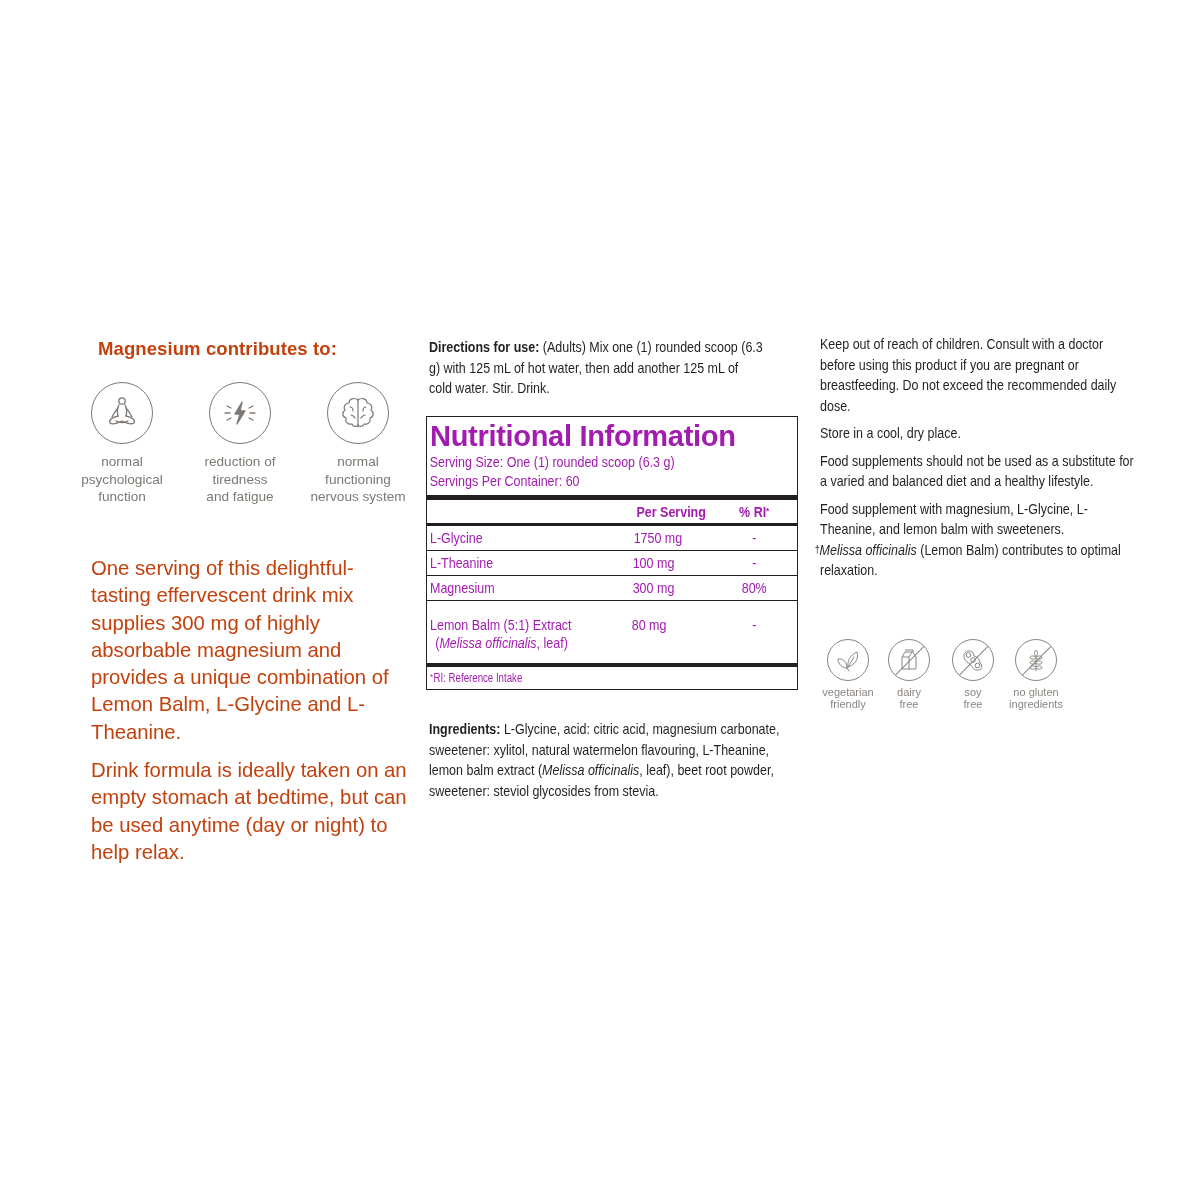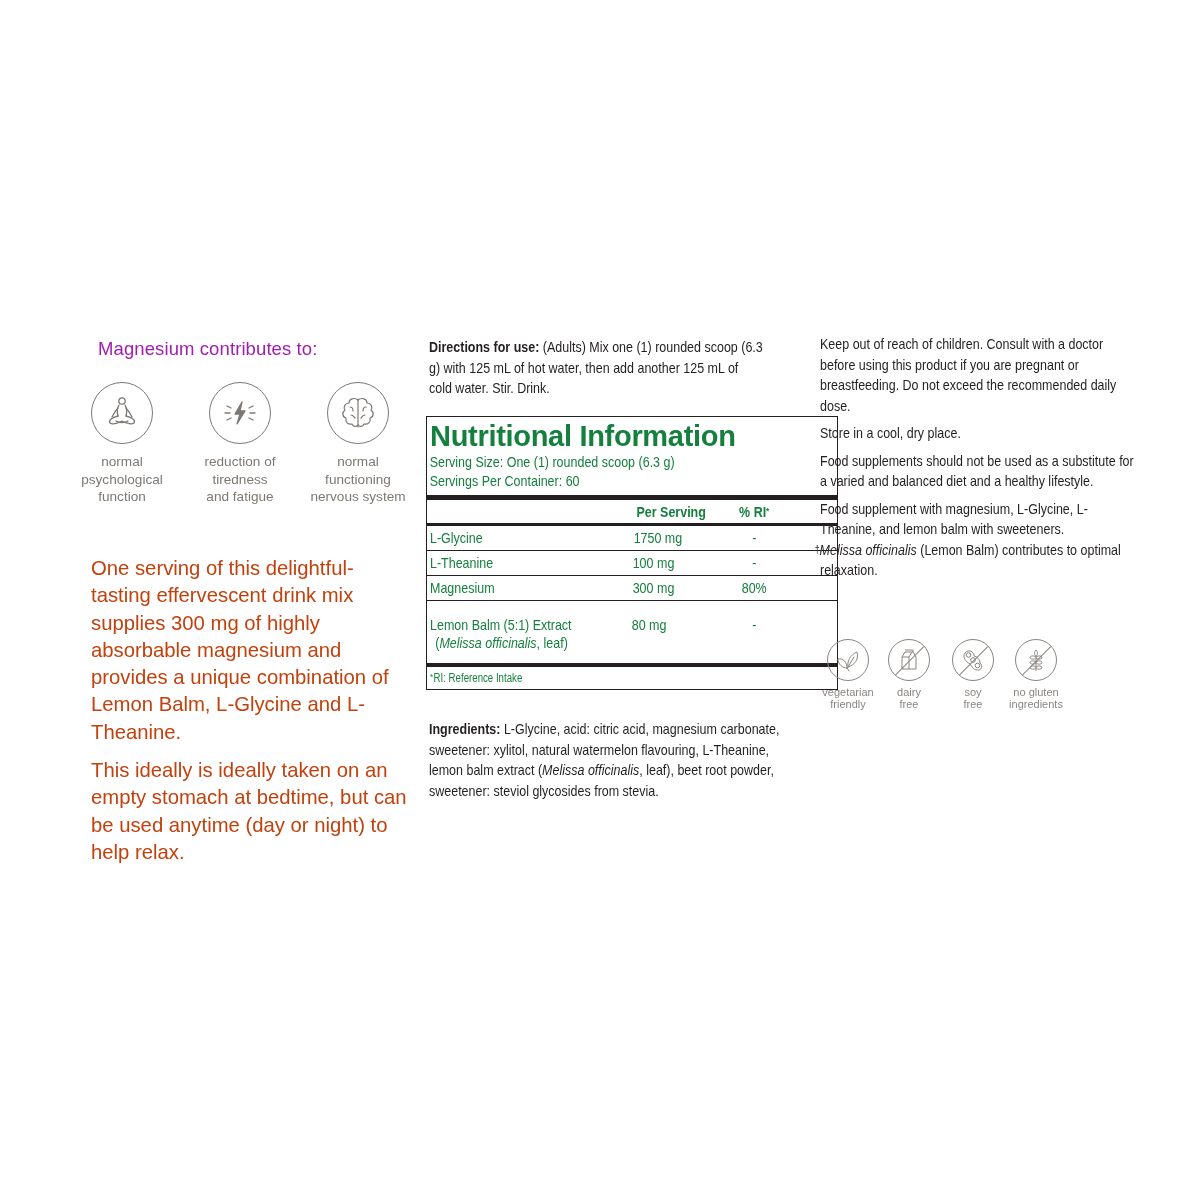--- a/index.html
+++ b/index.html
@@ -2,22 +2,22 @@
 <html><head>
 <meta charset="utf-8">
 <style>
   * { box-sizing: border-box; margin: 0; padding: 0; }
   html, body { width: 1200px; height: 1200px; background: #ffffff; overflow: hidden; }
   body { position: relative; font-family: "Liberation Sans", sans-serif; }
 
   
   .mg-heading {
     position: absolute; left: 98px; top: 338px;
-    font-family: "Liberation Sans", sans-serif; font-weight: normal;
-    font-size: 18.5px; color: #a21caf; letter-spacing: 0.1px;
+    font-family: "Liberation Sans", sans-serif; font-weight: bold;
+    font-size: 18.5px; color: #c2410c; letter-spacing: 0.1px;
   }
   .benefit {
     position: absolute; top: 382px; width: 130px; text-align: center;
   }
   .benefit .ring {
     width: 62px; height: 62px; border: 1.6px solid #7d7873; border-radius: 50%;
     margin: 0 auto; display: flex; align-items: center; justify-content: center;
   }
   .benefit .ring svg { width: 40px; height: 40px; }
   .benefit .blabel {
@@ -34,22 +34,22 @@
   .mid-text {
     position: absolute; left: 429px; width: 370px;
     font-family: "Liberation Sans", sans-serif; font-size: 14.2px; line-height: 20.5px;
     color: #231f20; transform: scaleX(0.88); transform-origin: left top;
   }
   .mid-text b { font-weight: bold; }
   .directions { top: 337px; width: 380px; }
   .ingredients { top: 719px; width: 415px; }
 
   .nutri {
-    position: absolute; left: 426px; top: 416px; width: 412px;
-    border: 1px solid #231f20; color: #15803d;
+    position: absolute; left: 426px; top: 416px; width: 372px;
+    border: 1px solid #231f20; color: #a21caf;
   }
   .nutri-title {
     font-family: "Liberation Sans", sans-serif; font-weight: bold; font-size: 29px;
     line-height: 34px; padding: 2px 0 0 3px; letter-spacing: -0.3px;
   }
   .nutri-sub {
     font-size: 14.2px; line-height: 19px; padding-left: 3px;
     transform: scaleX(0.88); transform-origin: left top; width: 420px;
   }
   .thick { height: 5px; background: #231f20; margin-top: 4px; }
@@ -138,21 +138,21 @@
       <path d="M12 14 C14 14 15 16 15 18 M13 22 C15 22 16 24 17 25 M28 14 C26 14 25 16 25 18 M27 22 C25 22 24 24 23 25"></path>
     </svg>
   </div>
   <div class="blabel">normal
 functioning
 nervous system</div>
 </div>
 
 <div class="intro">
   <p>One serving of this delightful-tasting effervescent drink mix supplies 300 mg of highly absorbable magnesium and provides a unique combination of Lemon Balm, L-Glycine and L-Theanine.</p>
-  <p>This ideally is ideally taken on an empty stomach at bedtime, but can be used anytime (day or night) to help relax.</p>
+  <p>Drink formula is ideally taken on an empty stomach at bedtime, but can be used anytime (day or night) to help relax.</p>
 </div>
 
 <div class="mid-text directions">
   <b>Directions for use:</b><span> (Adults) Mix one (1) rounded scoop (6.3 g) with 125 mL of hot water, then add another 125 mL of cold water. Stir. Drink.</span>
 </div>
 
 <div class="nutri">
   <div class="nutri-title">Nutritional Information</div>
   <div class="nutri-sub">Serving Size: One (1) rounded scoop (6.3 g)</div>
   <div class="nutri-sub">Servings Per Container: 60</div>

